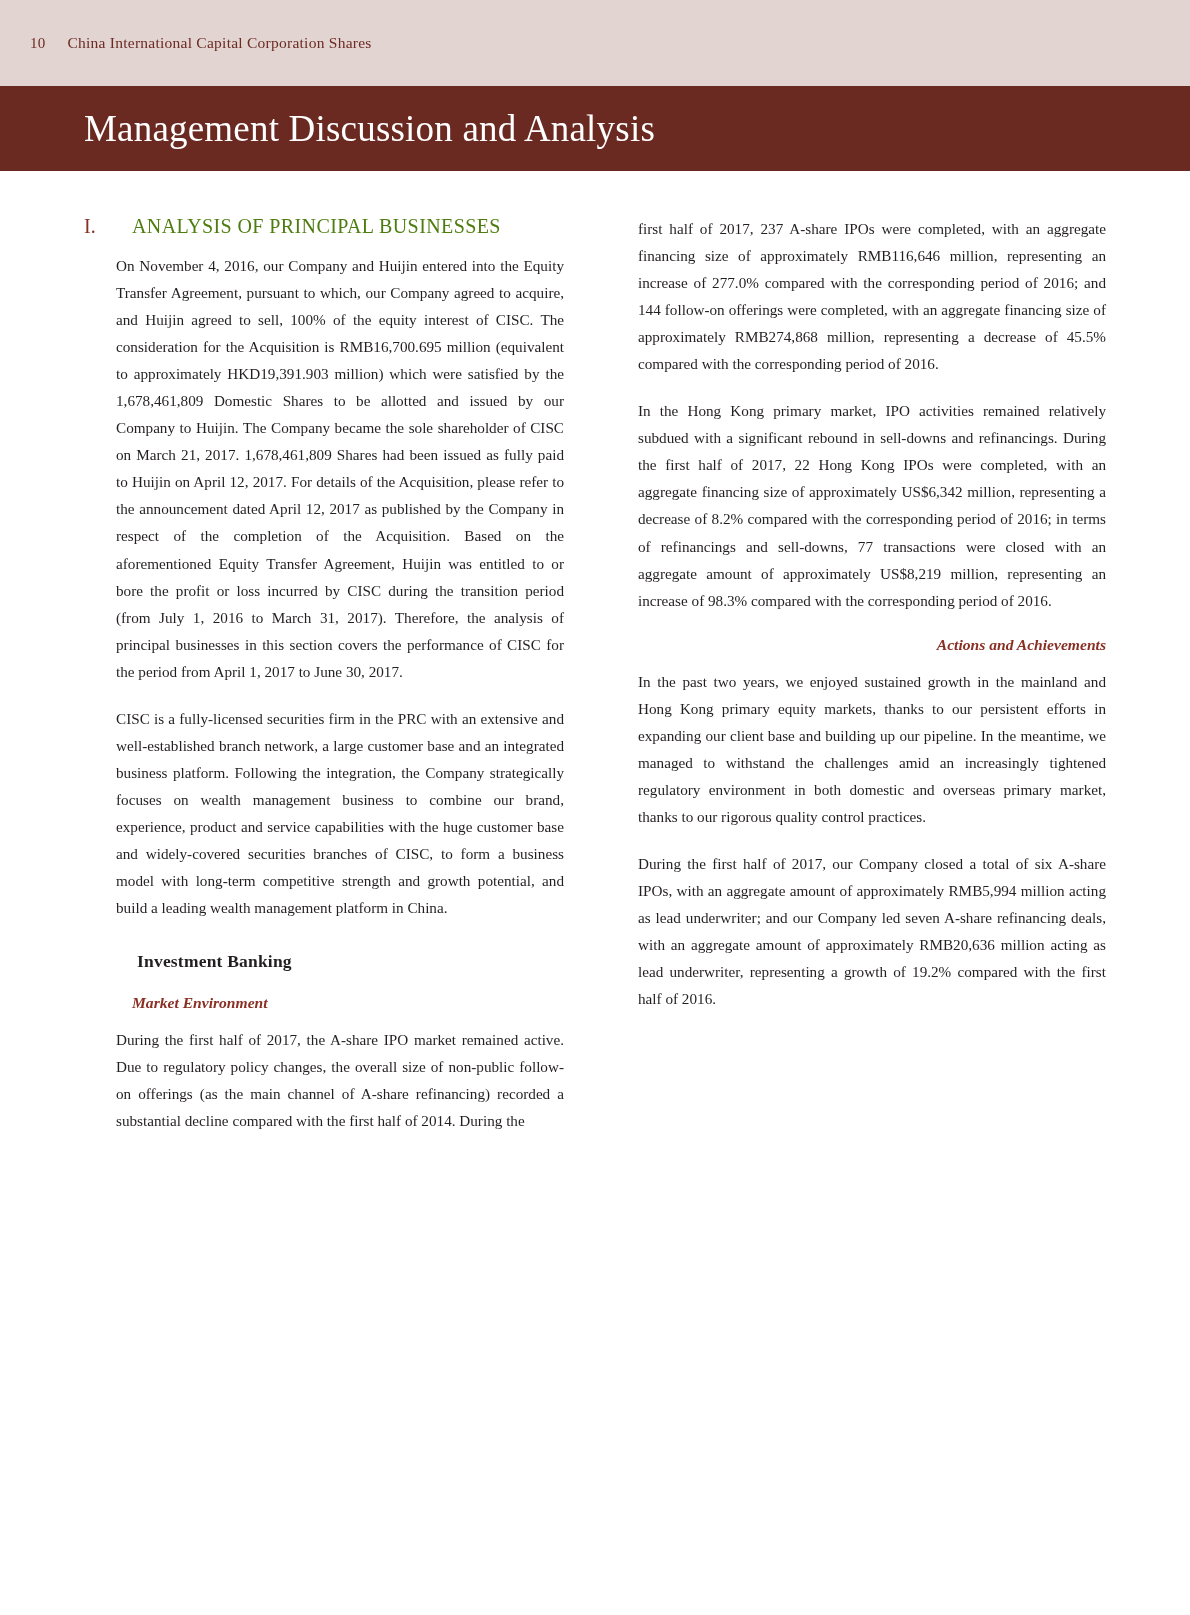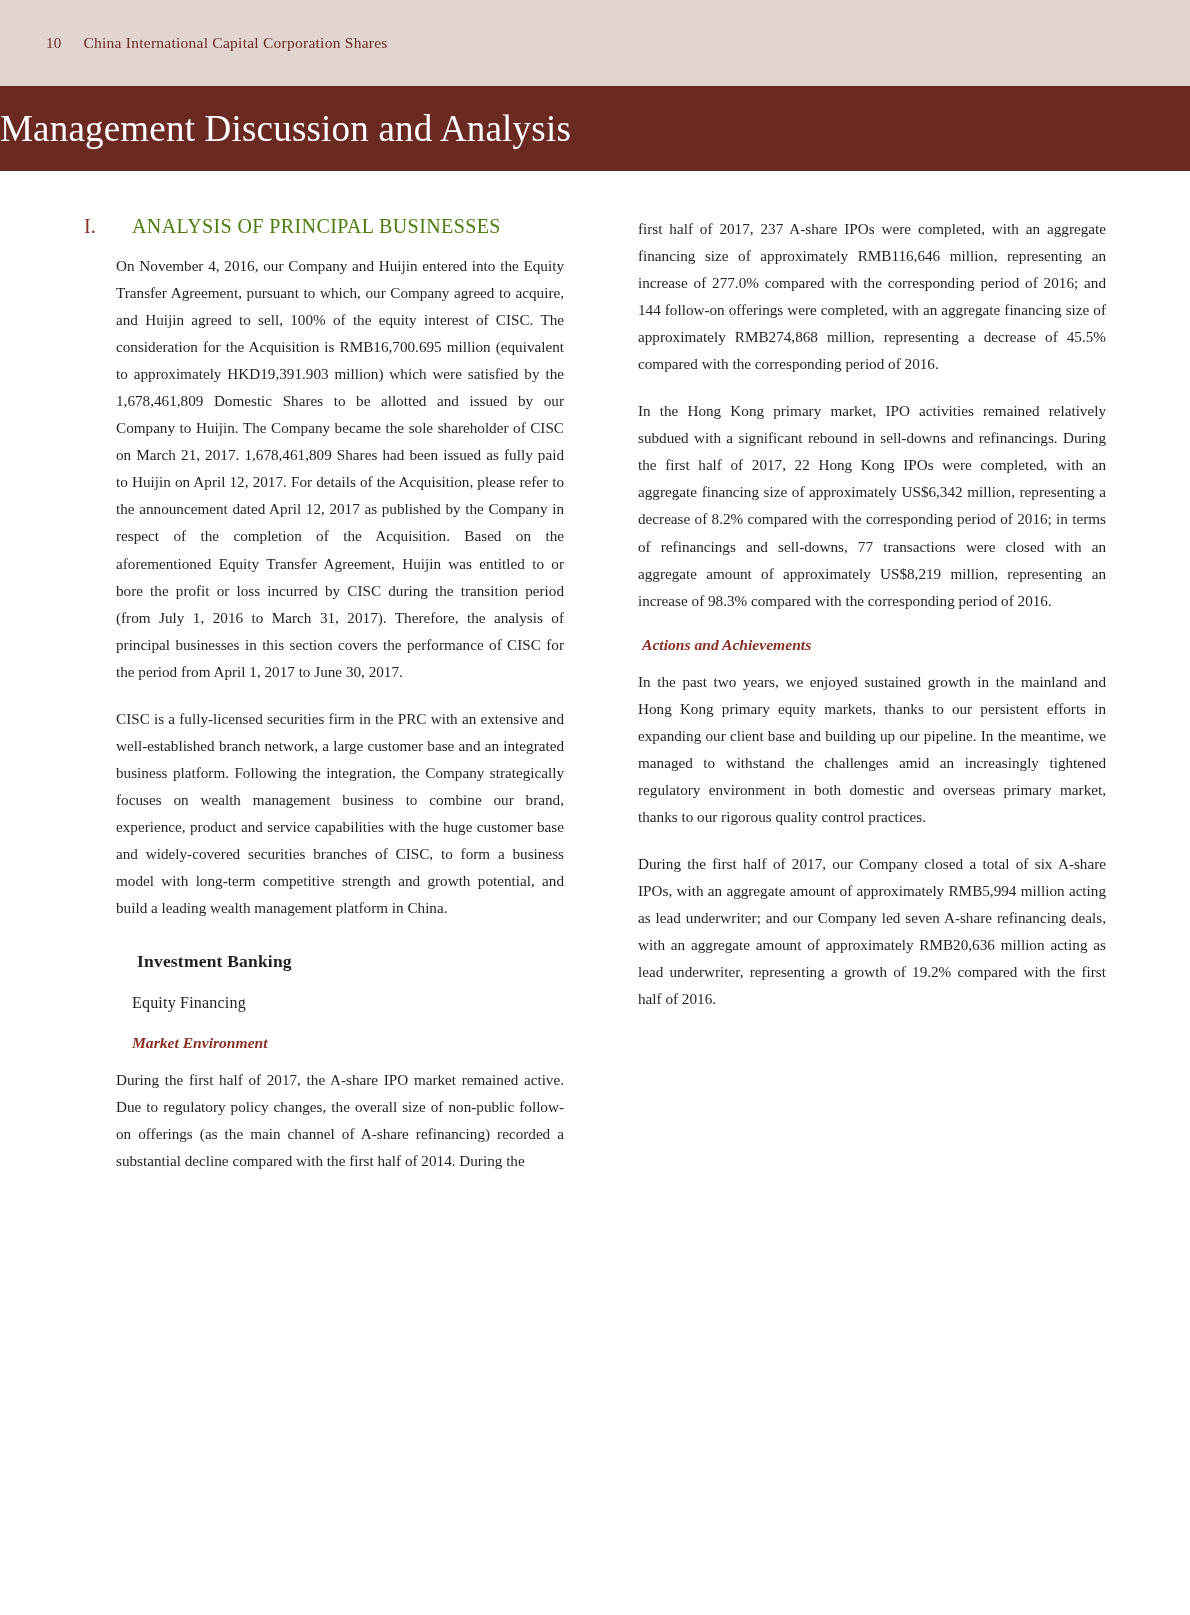--- a/index.html
+++ b/index.html
@@ -15,21 +15,21 @@
     position: relative;
     overflow: hidden;
   }
 
   
   .header-band {
     height: 86px;
     background: #e2d4d1;
     display: flex;
     align-items: center;
-    padding-left: 46px;
+    padding-left: 30px;
     box-sizing: border-box;
   }
   .page-number {
     font-family: "Liberation Serif", serif;
     font-size: 15px;
     color: #6d2a23;
     margin-right: 22px;
     letter-spacing: 0.2px;
   }
   .company-name {
@@ -38,20 +38,21 @@
     color: #6d2a23;
     letter-spacing: 0.25px;
   }
 
   
   .title-band {
     height: 85px;
     background: #6b2a21;
     display: flex;
     align-items: center;
+    padding-left: 84px;
     box-sizing: border-box;
   }
   .title-band .doc-title {
     color: #ffffff;
     font-family: "Liberation Serif", serif;
     font-size: 37px;
     letter-spacing: 0.2px;
     font-weight: 400;
   }
 
@@ -110,20 +111,21 @@
     font-weight: normal;
   }
   .italic-head {
     font-size: 15.6px;
     font-style: italic;
     color: #8a2f24;
     margin: 22px 0 14px 48px;
   }
   .italic-head.right-col {
     margin-left: 16px;
+    text-align: right;
   }
   .right-col-p {
     margin-left: 12px;
   }
 </style>
 </head>
 <body>
 
 <div class="header-band">
   <span class="page-number">10</span>
@@ -142,21 +144,20 @@
       <span class="section-num">I.</span>
       <span class="section-title">ANALYSIS OF PRINCIPAL BUSINESSES</span>
     </div>
 
     <p class="indented">On November 4, 2016, our Company and Huijin entered into the Equity Transfer Agreement, pursuant to which, our Company agreed to acquire, and Huijin agreed to sell, 100% of the equity interest of CISC. The consideration for the Acquisition is RMB16,700.695 million (equivalent to approximately HKD19,391.903 million) which were satisfied by the 1,678,461,809 Domestic Shares to be allotted and issued by our Company to Huijin. The Company became the sole shareholder of CISC on March 21, 2017. 1,678,461,809 Shares had been issued as fully paid to Huijin on April 12, 2017. For details of the Acquisition, please refer to the announcement dated April 12, 2017 as published by the Company in respect of the completion of the Acquisition. Based on the aforementioned Equity Transfer Agreement, Huijin was entitled to or bore the profit or loss incurred by CISC during the transition period (from July 1, 2016 to March 31, 2017). Therefore, the analysis of principal businesses in this section covers the performance of CISC for the period from April 1, 2017 to June 30, 2017.</p>
 
     <p class="indented">CISC is a fully-licensed securities firm in the PRC with an extensive and well-established branch network, a large customer base and an integrated business platform. Following the integration, the Company strategically focuses on wealth management business to combine our brand, experience, product and service capabilities with the huge customer base and widely-covered securities branches of CISC, to form a business model with long-term competitive strength and growth potential, and build a leading wealth management platform in China.</p>
 
     <h2 class="sub-head">Investment Banking</h2>
 
-    <h3 class="sub-head-2">Equity Financing</h3>
 
     <h4 class="italic-head">Market Environment</h4>
 
     <p class="indented">During the first half of 2017, the A-share IPO market remained active. Due to regulatory policy changes, the overall size of non-public follow-on offerings (as the main channel of A-share refinancing) recorded a substantial decline compared with the first half of 2014. During the</p>
 
   </div>
 
   <div class="col">
 
     <p class="right-col-p">first half of 2017, 237 A-share IPOs were completed, with an aggregate financing size of approximately RMB116,646 million, representing an increase of 277.0% compared with the corresponding period of 2016; and 144 follow-on offerings were completed, with an aggregate financing size of approximately RMB274,868 million, representing a decrease of 45.5% compared with the corresponding period of 2016.</p>

